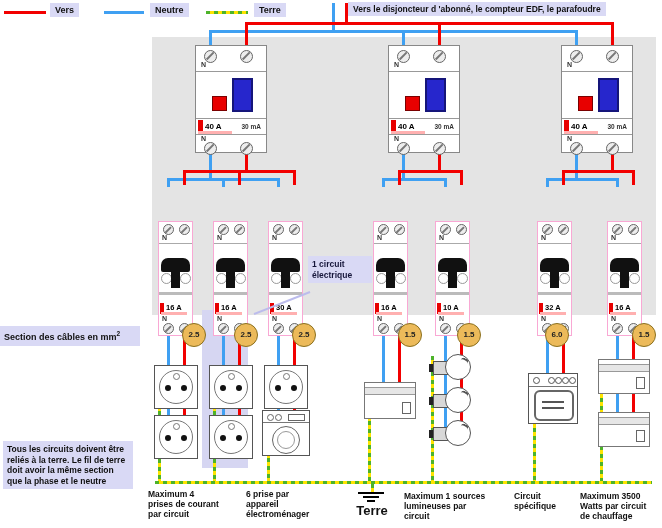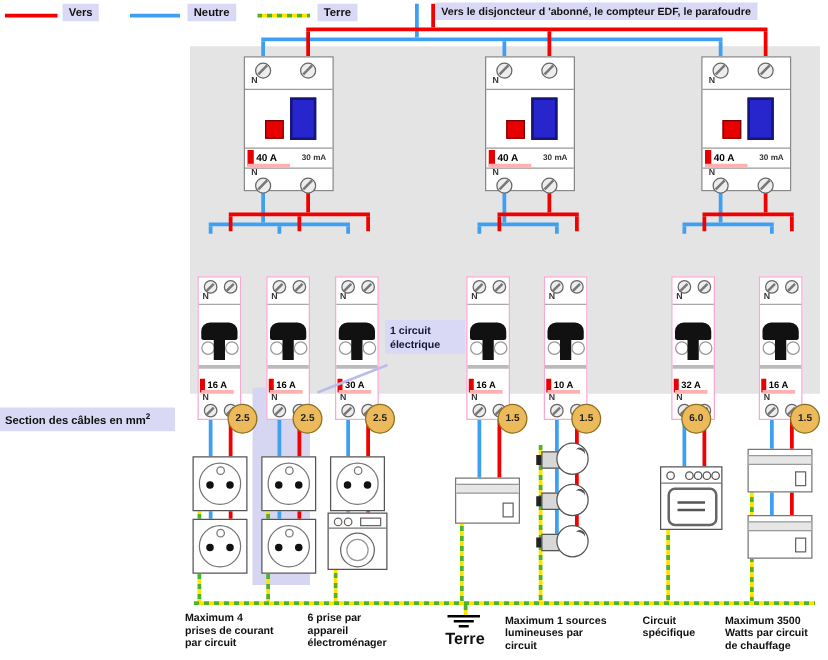--- a/index.html
+++ b/index.html
@@ -590,20 +590,23 @@
     </div>
 
   <div class="gnd" style="left:358px;top:492px;width:26px"></div>
   <div class="gnd" style="left:363px;top:496px;width:16px"></div>
   <div class="gnd" style="left:367px;top:500px;width:8px"></div>
   <div class="terre">Terre</div>
 
   <div class="ibox" style="left:0;top:326px;width:132px;font-size:9px">
     <span>Section des câbles en mm</span><sup style="font-size:6.5px">2</sup>
   </div>
+  <div class="ibox" style="left:3px;top:441px;width:122px">
+    <div>Tous les circuits doivent être reliés à la terre. Le fil de terre doit avoir la même section que la phase et le neutre</div>
+  </div>
 
   <div class="callout">1 circuit
 électrique</div>
   <svg class="ptr" width="62" height="28">
     <line x1="58" y1="3" x2="2" y2="25" stroke="#bcbcec" stroke-width="2"></line>
   </svg>
 
   <div class="cap" style="left:148px;top:489px;width:90px">Maximum 4
 prises de courant
 par circuit</div>

